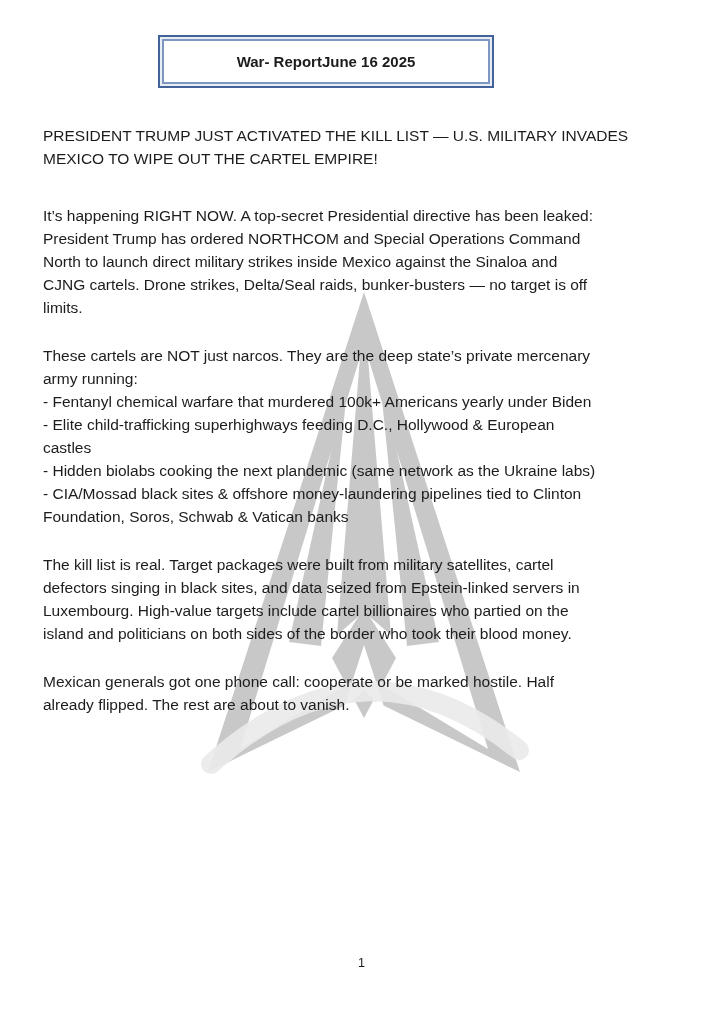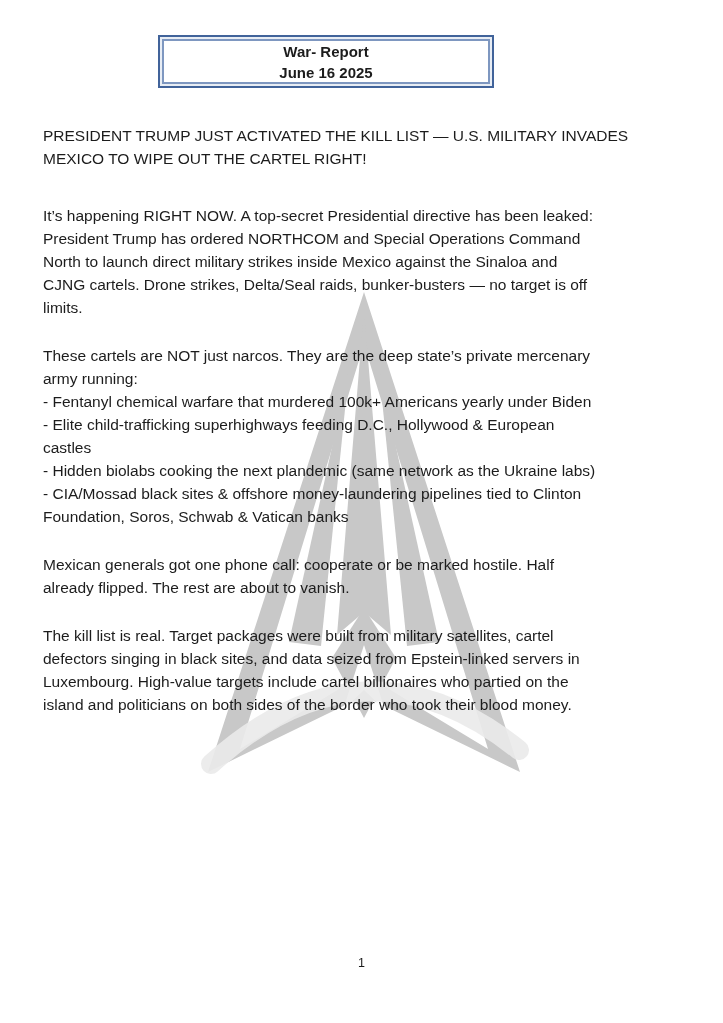--- a/index.html
+++ b/index.html
@@ -23,21 +23,21 @@
   .header-box {
     position: absolute;
     left: 158px;
     top: 35px;
     width: 336px;
     height: 53px;
     box-sizing: border-box;
     border: 2px solid #41639a;
     box-shadow: inset 0 0 0 2px #e8edf4, inset 0 0 0 4px #7e97c0;
     display: flex;
-    flex-direction: column;
+    flex-direction: row;
     align-items: center;
     justify-content: center;
     font-weight: bold;
     font-size: 15px;
     line-height: 21px;
     z-index: 2;
     background: transparent;
   }
   .content {
     position: absolute;
@@ -85,37 +85,37 @@
     <path d="M 12,474 Q 165,336 320,460" fill="none" stroke-width="20" stroke-linecap="round" opacity="0.9" stroke="#eaeaea"></path>
   </svg>
 
   <div class="header-box">
     <div>War- Report</div>
     <div>June 16 2025</div>
   </div>
 
   <div class="content">
     <p class="doc-title">PRESIDENT TRUMP JUST ACTIVATED THE KILL LIST — U.S. MILITARY INVADES
-MEXICO TO WIPE OUT THE CARTEL RIGHT!</p>
+MEXICO TO WIPE OUT THE CARTEL EMPIRE!</p>
     <p>It’s happening RIGHT NOW. A top-secret Presidential directive has been leaked:
 President Trump has ordered NORTHCOM and Special Operations Command
 North to launch direct military strikes inside Mexico against the Sinaloa and
 CJNG cartels. Drone strikes, Delta/Seal raids, bunker-busters — no target is off
 limits.</p>
     <p>These cartels are NOT just narcos. They are the deep state’s private mercenary
 army running:
 - Fentanyl chemical warfare that murdered 100k+ Americans yearly under Biden
 - Elite child-trafficking superhighways feeding D.C., Hollywood &amp; European
 castles
 - Hidden biolabs cooking the next plandemic (same network as the Ukraine labs)
 - CIA/Mossad black sites &amp; offshore money-laundering pipelines tied to Clinton
 Foundation, Soros, Schwab &amp; Vatican banks</p>
-    <p>Mexican generals got one phone call: cooperate or be marked hostile. Half
-already flipped. The rest are about to vanish.</p>
     <p>The kill list is real. Target packages were built from military satellites, cartel
 defectors singing in black sites, and data seized from Epstein-linked servers in
 Luxembourg. High-value targets include cartel billionaires who partied on the
 island and politicians on both sides of the border who took their blood money.</p>
+    <p>Mexican generals got one phone call: cooperate or be marked hostile. Half
+already flipped. The rest are about to vanish.</p>
   </div>
 
   <div class="page-number">1</div>
 
 </div>
 
 </body></html>

